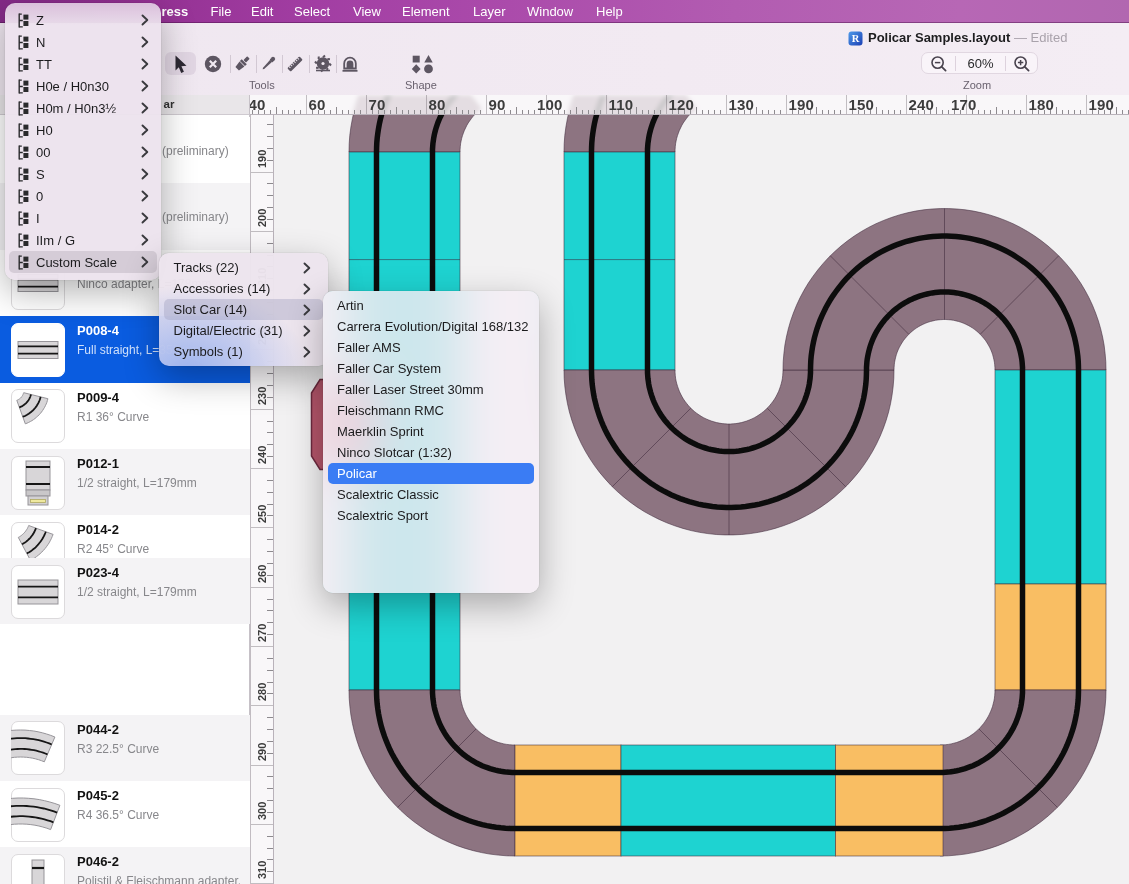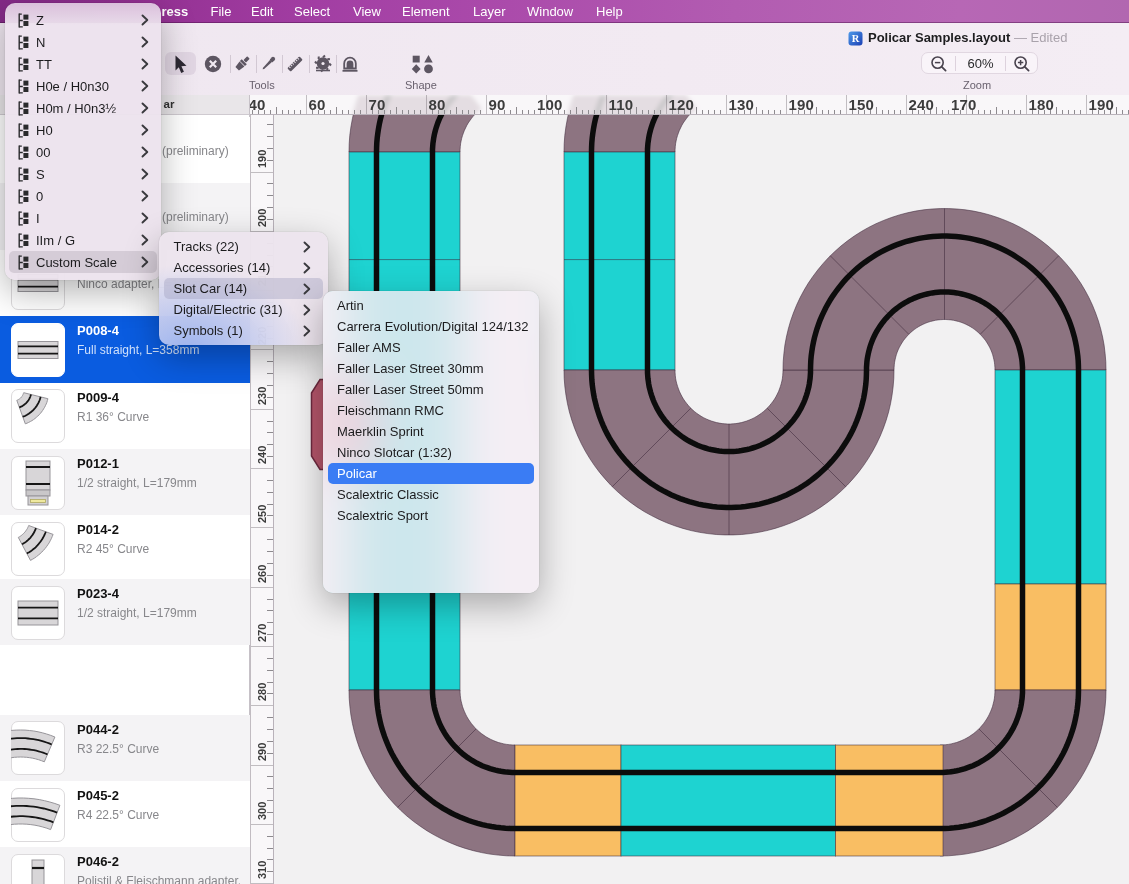--- a/index.html
+++ b/index.html
@@ -48,21 +48,21 @@
   transform:rotate(-90deg); transform-origin:0 0; }
 .menu { position:absolute; z-index:40; border-radius:10px;
   box-shadow:0 12px 35px rgba(0,0,0,0.3), 0 0 1px rgba(0,0,0,0.35); }
 .menu1 { left:5px; top:3px; width:156px; height:277px; padding-top:6px;
   background:linear-gradient(180deg, rgba(196,150,198,0.4) 0px, rgba(233,224,234,0) 22px), rgba(236,227,237,0.96); }
 .mi1 { position:relative; height:22px; margin:0 4px; display:flex; align-items:center; font-size:13px; color:#1b1b1d; border-radius:5px; }
 .mi1 .mic { margin-left:9px; }
 .mi1 span:nth-child(2) { margin-left:6px; }
 .mi1 .chev { position:absolute; right:8px; }
 .mi1.hl { background:#d5ccd7; }
-.menu2 { left:159px; top:232px; width:169px; height:113px; padding-top:4px;
+.menu2 { left:159px; top:253px; width:169px; height:113px; padding-top:4px;
   background:radial-gradient(175px 125px at 28px 120px, rgba(90,138,238,0.52), rgba(90,138,238,0) 70%), rgba(236,228,237,0.97); }
 .mi2 { position:relative; height:21px; margin:0 5px; display:flex; align-items:center; font-size:13px; color:#1b1b1d; border-radius:5px; }
 .mi2 span:first-child { margin-left:9.5px; }
 .mi2 .chev { position:absolute; right:12px; }
 .mi2.hl { background:rgba(160,160,190,0.4); }
 .menu3 { left:322.5px; top:291px; width:216.5px; height:302px; padding-top:4px; }
 .mi3 { position:relative; height:21px; margin:0 5px; display:flex; align-items:center; font-size:13px; color:#1b1b1d; border-radius:5px; }
 .mi3 span { margin-left:9.5px; }
 .mi3.sel { background:#3a7cf4; }
 .mi3.sel span { color:#fff; }
@@ -441,21 +441,21 @@
 <div class="thumb">
         <svg width="54" height="54" viewBox="0 0 54 54">
           <path d="M42.1 12.4 L41.2 14.6 L40.3 16.7 L39.2 18.8 L38.1 20.9 L36.8 22.8 L35.4 24.8 L34 26.6 L32.4 28.4 L30.8 30.1 L29.1 31.7 L27.3 33.2 L25.5 34.6 L23.6 36 L21.6 37.2 L19.5 38.4 L7.3 15.4 L8.3 14.9 L9.2 14.3 L10.1 13.7 L10.9 13 L11.7 12.3 L12.5 11.6 L13.2 10.8 L14 10 L14.6 9.2 L15.2 8.3 L15.8 7.4 L16.4 6.5 L16.8 5.5 L17.3 4.5 L17.7 3.5 Z" fill="#d8d6d8" stroke="#97959a" stroke-width="1"></path>
           <path d="M25 6.2 L24.6 7.1 L24.3 8 L23.8 8.9 L23.4 9.8 L22.9 10.7 L22.4 11.6 L21.9 12.4 L21.3 13.2 L20.7 14 L20.1 14.8 L19.5 15.6 L18.8 16.3 L18.1 17 L17.4 17.7 L16.7 18.4 L15.9 19 L15.2 19.6 L14.4 20.2 L13.5 20.8 L12.7 21.3 L11.9 21.8 L11 22.3" fill="none" stroke="#161616" stroke-width="1.8"></path>
           <path d="M34.8 9.7 L34.3 11 L33.8 12.2 L33.2 13.5 L32.6 14.6 L32 15.8 L31.3 17 L30.6 18.1 L29.8 19.2 L29 20.3 L28.2 21.3 L27.3 22.4 L26.4 23.4 L25.5 24.3 L24.6 25.3 L23.6 26.2 L22.5 27 L21.5 27.9 L20.4 28.7 L19.3 29.4 L18.2 30.2 L17 30.8 L15.9 31.5" fill="none" stroke="#161616" stroke-width="1.8"></path>
         </svg>
       </div>
 <div class="rtitle">P014-2</div>
 <div class="rsub">R2 45° Curve</div>
 </div>
-<div class="row alt" style="top:579px;height:66.4px">
+<div class="row alt" style="top:558px;height:66.4px">
 <div class="thumb">
         <svg width="54" height="54" viewBox="0 0 54 54">
           <rect x="7" y="15" width="40" height="24" fill="#d8d6d8" stroke="#97959a" stroke-width="1"></rect>
           <line x1="7" y1="21.7" x2="47" y2="21.7" stroke="#161616" stroke-width="1.8"></line>
           <line x1="7" y1="32.3" x2="47" y2="32.3" stroke="#161616" stroke-width="1.8"></line>
         </svg>
       </div>
 <div class="rtitle">P023-4</div>
 <div class="rsub">1/2 straight, L=179mm</div>
 </div>
@@ -472,21 +472,21 @@
 </div>
 <div class="row " style="top:781px;height:66.4px">
 <div class="thumb">
         <svg width="54" height="54" viewBox="0 0 54 54">
           <path d="M-24.5 15.4 L-19.4 13.9 L-14.2 12.6 L-8.9 11.6 L-3.6 10.8 L1.7 10.3 L7 10 L12.4 10 L17.7 10.3 L23 10.8 L28.3 11.6 L33.6 12.7 L38.8 14 L43.9 15.5 L48.9 17.3 L39.6 41.6 L35.8 40.2 L31.8 39 L27.9 38 L23.9 37.2 L19.8 36.6 L15.8 36.2 L11.7 36 L7.6 36 L3.5 36.2 L-0.5 36.6 L-4.6 37.2 L-8.6 38 L-12.5 38.9 L-16.5 40.1 Z" fill="#d8d6d8" stroke="#97959a" stroke-width="1"></path>
           <path d="M-18.9 32.7 L-15.9 31.8 L-12.9 31 L-9.8 30.3 L-6.8 29.7 L-3.7 29.2 L-0.6 28.8 L2.5 28.5 L5.7 28.3 L8.8 28.2 L11.9 28.2 L15 28.4 L18.1 28.6 L21.2 29 L24.3 29.4 L27.4 30 L30.5 30.6 L33.5 31.4 L36.5 32.3 L39.5 33.2 L42.4 34.3" fill="none" stroke="#161616" stroke-width="1.8"></path>
           <path d="M-22.1 22.8 L-18.8 21.8 L-15.4 20.9 L-12 20.1 L-8.6 19.4 L-5.2 18.9 L-1.7 18.4 L1.7 18.1 L5.2 17.9 L8.7 17.8 L12.2 17.8 L15.7 18 L19.1 18.3 L22.6 18.6 L26 19.1 L29.4 19.8 L32.8 20.5 L36.2 21.4 L39.6 22.3 L42.9 23.4 L46.1 24.6" fill="none" stroke="#161616" stroke-width="1.8"></path>
         </svg>
       </div>
 <div class="rtitle">P045-2</div>
-<div class="rsub">R4 22.5° Curve</div>
+<div class="rsub">R4 36.5° Curve</div>
 </div>
 <div class="row alt" style="top:847.4px;height:66.4px">
 <div class="thumb">
         <svg width="54" height="54" viewBox="0 0 54 54">
           <rect x="21" y="6" width="12" height="42" fill="#d8d6d8" stroke="#97959a" stroke-width="1"></rect>
           <line x1="21" y1="14" x2="33" y2="14" stroke="#161616" stroke-width="2.2"></line>
           <line x1="21" y1="40" x2="33" y2="40" stroke="#161616" stroke-width="2.2"></line>
         </svg>
       </div>
 <div class="rtitle">P046-2</div>
@@ -808,30 +808,30 @@
 <path d="M441.6 34.5 L437.7 37.1 L433.9 39.8 L430.1 42.6 L426.5 45.5 L422.9 48.5 L419.5 51.7 L416.2 55 L412.9 58.4 L409.8 61.9 L406.9 65.5 L404 69.2 L401.3 73 L398.7 76.8 L396.2 80.8 L393.9 84.9 L391.7 89 L389.6 93.2 L387.7 97.4 L385.9 101.8 L384.3 106.1 L382.8 110.6 L381.5 115.1 L380.3 119.6 L379.3 124.2 L378.5 128.7 L377.8 133.4 L377.2 138 L376.8 142.7 L376.6 147.3 L376.5 152 L376.5 690 L376.5 690 L376.6 694.7 L376.8 699.5 L377.2 704.2 L377.8 708.9 L378.5 713.5 L379.4 718.2 L380.4 722.8 L381.6 727.4 L383 731.9 L384.5 736.4 L386.2 740.8 L388 745.2 L389.9 749.5 L392 753.7 L394.3 757.9 L396.7 762 L399.2 766 L401.8 769.9 L404.6 773.7 L407.6 777.4 L410.6 781 L413.8 784.5 L417.1 787.9 L420.5 791.2 L424 794.4 L427.6 797.4 L431.3 800.4 L435.1 803.2 L439 805.8 L443 808.3 L447.1 810.7 L451.3 813 L455.5 815.1 L459.8 817 L464.2 818.8 L468.6 820.5 L473.1 822 L477.6 823.4 L482.2 824.6 L486.8 825.6 L491.5 826.5 L496.1 827.2 L500.8 827.8 L505.5 828.2 L510.3 828.4 L515 828.5 L940 828.5 L940 828.5 L944.7 828.4 L949.5 828.2 L954.2 827.8 L958.9 827.2 L963.5 826.5 L968.2 825.6 L972.8 824.6 L977.4 823.4 L981.9 822 L986.4 820.5 L990.8 818.8 L995.2 817 L999.5 815.1 L1003.7 813 L1007.9 810.7 L1012 808.3 L1016 805.8 L1019.9 803.2 L1023.7 800.4 L1027.4 797.4 L1031 794.4 L1034.5 791.2 L1037.9 787.9 L1041.2 784.5 L1044.4 781 L1047.4 777.4 L1050.4 773.7 L1053.2 769.9 L1055.8 766 L1058.3 762 L1060.7 757.9 L1063 753.7 L1065.1 749.5 L1067 745.2 L1068.8 740.8 L1070.5 736.4 L1072 731.9 L1073.4 727.4 L1074.6 722.8 L1075.6 718.2 L1076.5 713.5 L1077.2 708.9 L1077.8 704.2 L1078.2 699.5 L1078.4 694.7 L1078.5 690 L1078.5 370 L1078.5 370 L1078.4 365.4 L1078.2 360.8 L1077.8 356.1 L1077.2 351.6 L1076.5 347 L1075.6 342.4 L1074.6 337.9 L1073.4 333.5 L1072.1 329 L1070.6 324.7 L1069 320.3 L1067.2 316.1 L1065.2 311.9 L1063.2 307.7 L1060.9 303.7 L1058.6 299.7 L1056.1 295.8 L1053.4 292 L1050.7 288.3 L1047.8 284.7 L1044.8 281.1 L1041.7 277.7 L1038.4 274.4 L1035.1 271.2 L1031.6 268.2 L1028 265.2 L1024.4 262.4 L1020.6 259.7 L1016.8 257.2 L1012.8 254.7 L1008.8 252.4 L1004.7 250.3 L1000.5 248.3 L996.3 246.4 L992 244.7 L987.7 243.1 L983.3 241.7 L978.8 240.5 L974.3 239.4 L969.8 238.4 L965.2 237.6 L960.7 237 L956.1 236.5 L951.4 236.2 L946.8 236 L942.2 236 L937.6 236.2 L932.9 236.5 L928.3 237 L923.8 237.6 L919.2 238.4 L914.7 239.4 L910.2 240.5 L905.7 241.7 L901.3 243.1 L897 244.7 L892.7 246.4 L888.5 248.3 L884.3 250.3 L880.2 252.4 L876.2 254.7 L872.2 257.2 L868.4 259.7 L864.6 262.4 L861 265.2 L857.4 268.2 L853.9 271.2 L850.6 274.4 L847.3 277.7 L844.2 281.1 L841.2 284.7 L838.3 288.3 L835.6 292 L832.9 295.8 L830.4 299.7 L828.1 303.7 L825.8 307.7 L823.8 311.9 L821.8 316.1 L820 320.3 L818.4 324.7 L816.9 329 L815.6 333.5 L814.4 337.9 L813.4 342.4 L812.5 347 L811.8 351.6 L811.2 356.1 L810.8 360.8 L810.6 365.4 L810.5 370 L810.5 370 L810.5 372.8 L810.3 375.6 L810.1 378.4 L809.7 381.2 L809.3 384 L808.8 386.8 L808.1 389.5 L807.4 392.2 L806.6 394.9 L805.7 397.6 L804.7 400.2 L803.6 402.8 L802.4 405.4 L801.2 407.9 L799.8 410.3 L798.4 412.8 L796.9 415.1 L795.3 417.4 L793.6 419.7 L791.8 421.9 L790 424 L788.1 426.1 L786.1 428.1 L784.1 430.1 L782 431.9 L779.8 433.7 L777.6 435.4 L775.3 437.1 L773 438.6 L770.6 440.1 L768.1 441.5 L765.6 442.8 L763.1 444 L760.5 445.2 L757.9 446.2 L755.3 447.2 L752.6 448 L749.9 448.8 L747.1 449.5 L744.4 450 L741.6 450.5 L738.8 450.9 L736 451.2 L733.2 451.4 L730.4 451.5 L727.6 451.5 L724.8 451.4 L722 451.2 L719.2 450.9 L716.4 450.5 L713.6 450 L710.9 449.5 L708.1 448.8 L705.4 448 L702.7 447.2 L700.1 446.2 L697.5 445.2 L694.9 444 L692.4 442.8 L689.9 441.5 L687.4 440.1 L685 438.6 L682.7 437.1 L680.4 435.4 L678.2 433.7 L676 431.9 L673.9 430.1 L671.9 428.1 L669.9 426.1 L668 424 L666.2 421.9 L664.4 419.7 L662.7 417.4 L661.1 415.1 L659.6 412.8 L658.2 410.3 L656.8 407.9 L655.6 405.4 L654.4 402.8 L653.3 400.2 L652.3 397.6 L651.4 394.9 L650.6 392.2 L649.9 389.5 L649.2 386.8 L648.7 384 L648.3 381.2 L647.9 378.4 L647.7 375.6 L647.5 372.8 L647.5 370 L647.5 152 L647.5 152 L647.5 149.2 L647.7 146.4 L647.9 143.7 L648.3 140.9 L648.7 138.1 L649.2 135.4 L649.8 132.7 L650.5 130 L651.3 127.3 L652.2 124.7 L653.1 122.1 L654.2 119.5 L655.3 117 L656.5 114.5 L657.8 112 L659.2 109.6 L660.7 107.2 L662.3 104.9 L663.9 102.7 L665.6 100.5 L667.4 98.3 L669.2 96.2 L671.1 94.2 L673.1 92.3 L675.2 90.4 L677.3 88.6 L679.4 86.8 L681.7 85.1 L683.9 83.6 L686.3 82"></path>
 <path d="M471.3 82 L468.9 83.6 L466.7 85.1 L464.4 86.8 L462.3 88.6 L460.2 90.4 L458.1 92.3 L456.1 94.2 L454.2 96.2 L452.4 98.3 L450.6 100.5 L448.9 102.7 L447.3 104.9 L445.7 107.2 L444.2 109.6 L442.8 112 L441.5 114.5 L440.3 117 L439.2 119.5 L438.1 122.1 L437.2 124.7 L436.3 127.3 L435.5 130 L434.8 132.7 L434.2 135.4 L433.7 138.1 L433.3 140.9 L432.9 143.7 L432.7 146.4 L432.5 149.2 L432.5 152 L432.5 690 L432.5 690 L432.5 692.8 L432.7 695.6 L432.9 698.4 L433.3 701.2 L433.7 704 L434.2 706.8 L434.8 709.5 L435.6 712.3 L436.4 715 L437.3 717.6 L438.3 720.3 L439.3 722.9 L440.5 725.4 L441.7 728 L443.1 730.4 L444.5 732.9 L446 735.2 L447.6 737.6 L449.3 739.8 L451 742.1 L452.8 744.2 L454.7 746.3 L456.7 748.3 L458.7 750.3 L460.8 752.2 L462.9 754 L465.2 755.7 L467.4 757.4 L469.8 759 L472.1 760.5 L474.6 761.9 L477 763.3 L479.6 764.5 L482.1 765.7 L484.7 766.7 L487.4 767.7 L490 768.6 L492.7 769.4 L495.5 770.2 L498.2 770.8 L501 771.3 L503.8 771.7 L506.6 772.1 L509.4 772.3 L512.2 772.5 L515 772.5 L940 772.5 L940 772.5 L942.8 772.5 L945.6 772.3 L948.4 772.1 L951.2 771.7 L954 771.3 L956.8 770.8 L959.5 770.2 L962.3 769.4 L965 768.6 L967.6 767.7 L970.3 766.7 L972.9 765.7 L975.4 764.5 L978 763.3 L980.4 761.9 L982.9 760.5 L985.2 759 L987.6 757.4 L989.8 755.7 L992.1 754 L994.2 752.2 L996.3 750.3 L998.3 748.3 L1000.3 746.3 L1002.2 744.2 L1004 742.1 L1005.7 739.8 L1007.4 737.6 L1009 735.2 L1010.5 732.9 L1011.9 730.4 L1013.3 728 L1014.5 725.4 L1015.7 722.9 L1016.7 720.3 L1017.7 717.6 L1018.6 715 L1019.4 712.3 L1020.2 709.5 L1020.8 706.8 L1021.3 704 L1021.7 701.2 L1022.1 698.4 L1022.3 695.6 L1022.5 692.8 L1022.5 690 L1022.5 370 L1022.5 370 L1022.5 367.3 L1022.3 364.6 L1022.1 361.9 L1021.8 359.3 L1021.3 356.6 L1020.8 354 L1020.2 351.3 L1019.5 348.7 L1018.8 346.2 L1017.9 343.6 L1016.9 341.1 L1015.9 338.6 L1014.8 336.2 L1013.6 333.8 L1012.3 331.4 L1010.9 329.1 L1009.4 326.8 L1007.9 324.6 L1006.3 322.4 L1004.6 320.3 L1002.9 318.3 L1001.1 316.3 L999.2 314.4 L997.2 312.5 L995.2 310.7 L993.1 309 L991 307.4 L988.8 305.8 L986.6 304.3 L984.3 302.9 L981.9 301.6 L979.6 300.3 L977.1 299.2 L974.7 298.1 L972.2 297.1 L969.6 296.2 L967.1 295.3 L964.5 294.6 L961.9 294 L959.2 293.4 L956.6 292.9 L953.9 292.6 L951.2 292.3 L948.5 292.1 L945.8 292 L943.2 292 L940.5 292.1 L937.8 292.3 L935.1 292.6 L932.4 292.9 L929.8 293.4 L927.1 294 L924.5 294.6 L921.9 295.3 L919.4 296.2 L916.8 297.1 L914.3 298.1 L911.9 299.2 L909.4 300.3 L907.1 301.6 L904.7 302.9 L902.4 304.3 L900.2 305.8 L898 307.4 L895.9 309 L893.8 310.7 L891.8 312.5 L889.8 314.4 L887.9 316.3 L886.1 318.3 L884.4 320.3 L882.7 322.4 L881.1 324.6 L879.6 326.8 L878.1 329.1 L876.7 331.4 L875.4 333.8 L874.2 336.2 L873.1 338.6 L872.1 341.1 L871.1 343.6 L870.2 346.2 L869.5 348.7 L868.8 351.3 L868.2 354 L867.7 356.6 L867.2 359.3 L866.9 361.9 L866.7 364.6 L866.5 367.3 L866.5 370 L866.5 370 L866.4 374.7 L866.2 379.5 L865.8 384.2 L865.2 388.9 L864.5 393.6 L863.6 398.3 L862.5 402.9 L861.3 407.5 L859.9 412 L858.4 416.5 L856.7 421 L854.9 425.3 L852.9 429.7 L850.8 433.9 L848.5 438.1 L846.1 442.1 L843.5 446.1 L840.8 450.1 L838 453.9 L835 457.6 L831.9 461.2 L828.7 464.7 L825.4 468.1 L821.9 471.3 L818.4 474.5 L814.7 477.5 L811 480.4 L807.1 483.2 L803.2 485.8 L799.1 488.3 L795 490.6 L790.8 492.8 L786.5 494.9 L782.2 496.8 L777.8 498.6 L773.3 500.2 L768.8 501.6 L764.2 502.9 L759.6 504.1 L755 505 L750.3 505.8 L745.6 506.5 L740.9 507 L736.1 507.3 L731.4 507.5 L726.6 507.5 L721.9 507.3 L717.1 507 L712.4 506.5 L707.7 505.8 L703 505 L698.4 504.1 L693.8 502.9 L689.2 501.6 L684.7 500.2 L680.2 498.6 L675.8 496.8 L671.5 494.9 L667.2 492.8 L663 490.6 L658.9 488.3 L654.8 485.8 L650.9 483.2 L647 480.4 L643.3 477.5 L639.6 474.5 L636.1 471.3 L632.6 468.1 L629.3 464.7 L626.1 461.2 L623 457.6 L620 453.9 L617.2 450.1 L614.5 446.1 L611.9 442.1 L609.5 438.1 L607.2 433.9 L605.1 429.7 L603.1 425.3 L601.3 421 L599.6 416.5 L598.1 412 L596.7 407.5 L595.5 402.9 L594.4 398.3 L593.5 393.6 L592.8 388.9 L592.2 384.2 L591.8 379.5 L591.6 374.7 L591.5 370 L591.5 152 L591.5 152 L591.6 147.3 L591.8 142.7 L592.2 138 L592.8 133.4 L593.5 128.7 L594.3 124.2 L595.3 119.6 L596.5 115.1 L597.8 110.6 L599.3 106.1 L600.9 101.8 L602.7 97.4 L604.6 93.2 L606.7 89 L608.9 84.9 L611.2 80.8 L613.7 76.8 L616.3 73 L619 69.2 L621.9 65.5 L624.8 61.9 L627.9 58.4 L631.2 55 L634.5 51.7 L637.9 48.5 L641.5 45.5 L645.1 42.6 L648.9 39.8 L652.7 37.1 L656.6 34.5"></path>
 </g>
 </svg></div>
       <div style="position:absolute;left:0;top:0;width:216.5px;height:302px;background:rgba(244,237,244,0.84)"></div>
     </div>
 <div class="mi3">
       <span>Artin</span>
     </div>
 <div class="mi3">
-      <span>Carrera Evolution/Digital 124/132</span>
+      <span>Carrera Evolution/Digital 168/132</span>
     </div>
 <div class="mi3">
       <span>Faller AMS</span>
     </div>
 <div class="mi3">
+      <span>Faller Car System</span>
+    </div>
+<div class="mi3">
       <span>Faller Laser Street 30mm</span>
-    </div>
-<div class="mi3">
-      <span>Faller Laser Street 50mm</span>
     </div>
 <div class="mi3">
       <span>Fleischmann RMC</span>
     </div>
 <div class="mi3">
       <span>Maerklin Sprint</span>
     </div>
 <div class="mi3">
       <span>Ninco Slotcar (1:32)</span>
     </div>

